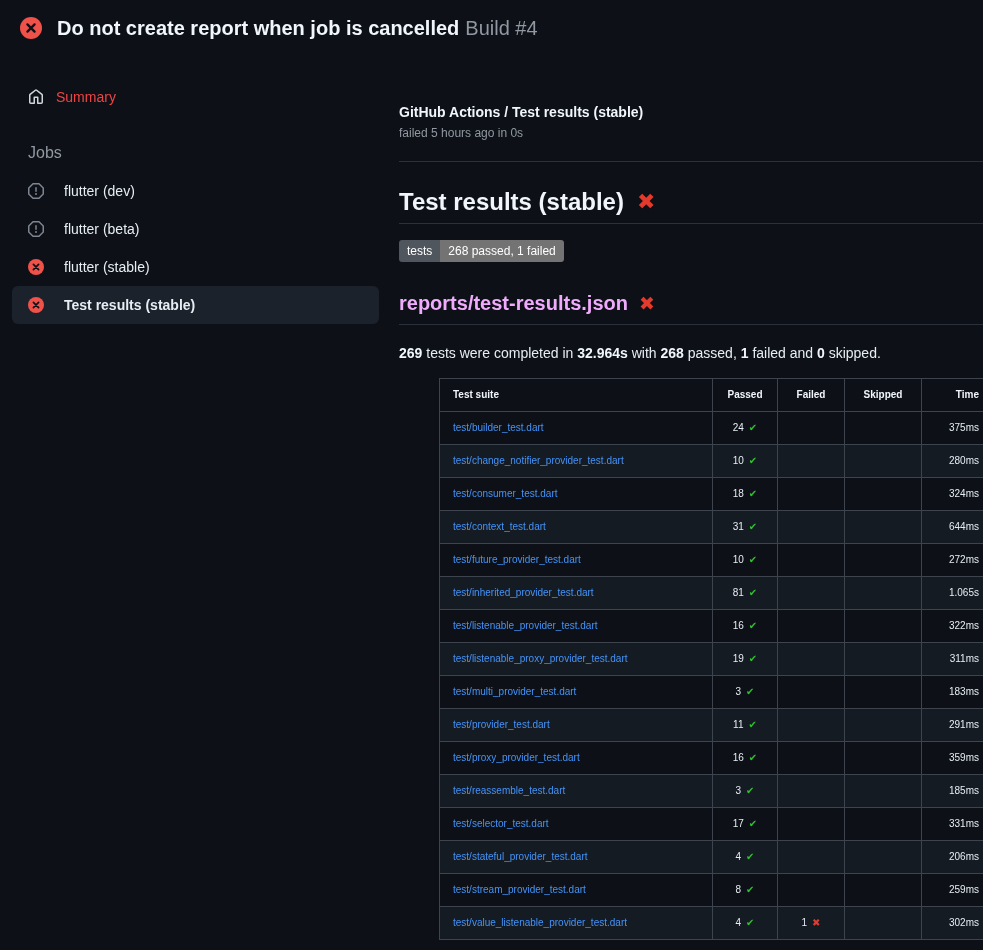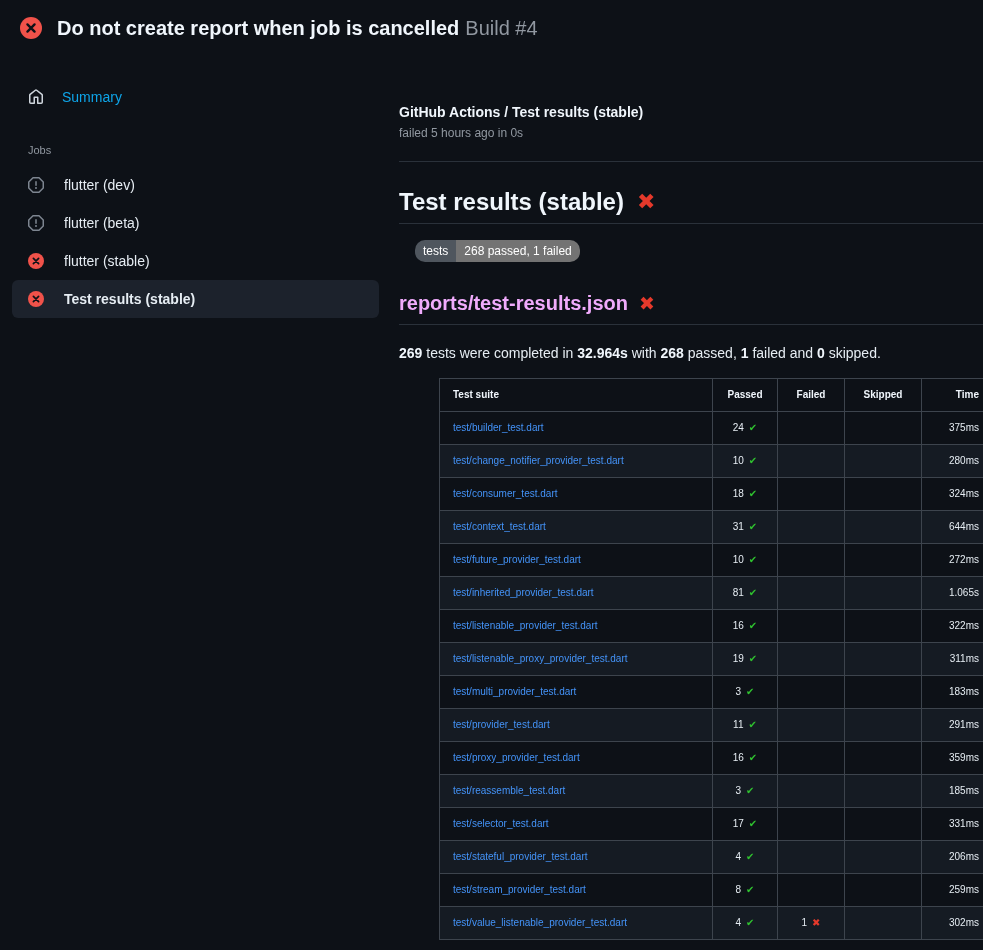--- a/index.html
+++ b/index.html
@@ -12,39 +12,39 @@
   }
   
   .app-header { display:flex; align-items:center; gap:15px; padding:15px 20px 13px 20px; }
   .icon-16 { width:16px; height:16px; flex:none; display:block; }
   .icon-22 { width:22px; height:22px; flex:none; display:block; }
   .app-title { margin:0; font-size:20px; font-weight:700; color:#f0f6fc; line-height:26px; }
   .build-no { font-size:20px; font-weight:400; color:#9198a1; margin-left:6px; }
   
   .layout { display:flex; align-items:flex-start; }
   .sidebar { width:399px; flex:none; padding:24px 20px 0 12px; }
-  .side-item { display:flex; align-items:center; gap:18px; padding:10px 16px; border-radius:6px;
-               color:#0ea5e9; cursor:pointer; }
+  .side-item { display:flex; align-items:center; gap:12px; padding:10px 16px; border-radius:6px;
+               color:#ef4444; cursor:pointer; }
   .side-item .lbl { line-height:18px; }
-  .jobs-heading { color:#9198a1; font-size:11px; margin:28px 0 10px 16px; }
+  .jobs-heading { color:#9198a1; font-size:16px; margin:28px 0 10px 16px; }
   .job-item { display:flex; align-items:center; gap:20px; padding:11px 16px; border-radius:6px;
               color:#e6edf3; cursor:pointer; }
   .job-item.selected { background:#1c222c; font-weight:700; }
   
   .main { flex:1; min-width:0; padding-top:34px; }
   .breadcrumb-block { padding-bottom:21px; border-bottom:1px solid #2a313a; }
   .breadcrumb { font-weight:700; color:#f0f6fc; line-height:17px;margin-top:16px; }
   .status-line { font-size:12px; color:#9198a1; margin-top:5px; }
   .h2-row { display:flex; align-items:center; gap:13px; margin-top:25px; padding-bottom:7px;
             border-bottom:1px solid #2a313a; }
   .h2-row h2 { margin:0; font-size:24px; font-weight:700; color:#f0f6fc; line-height:29px; }
   .x-mark { color:#e5392b; font-weight:700; font-size:22px; line-height:22px; }
   .x-mark.small { font-size:19px; line-height:19px; }
-  .badge { display:inline-flex; margin-top:16px; border-radius:10px; overflow:hidden;
-           font-size:12px; line-height:16px;margin-left:16px; }
+  .badge { display:inline-flex; margin-top:16px; border-radius:3px; overflow:hidden;
+           font-size:12px; line-height:16px; }
   .badge .seg { padding:3px 8px; color:#ffffff; }
   .badge .seg.label { background:#4f565e; }
   .badge .seg.value { background:#737373; }
   .h3-row { display:flex; align-items:center; gap:11px; margin-top:29px; padding-bottom:9px;
             border-bottom:1px solid #2a313a; }
   .h3-row h3 { margin:0; font-size:20px; font-weight:700; line-height:24px; }
   .h3-row h3 a { color:#f0abfc; text-decoration:none; }
   .summary-line { margin-top:19px; line-height:18px; color:#e6edf3; }
   .summary-line strong { color:#f0f6fc; }
   

